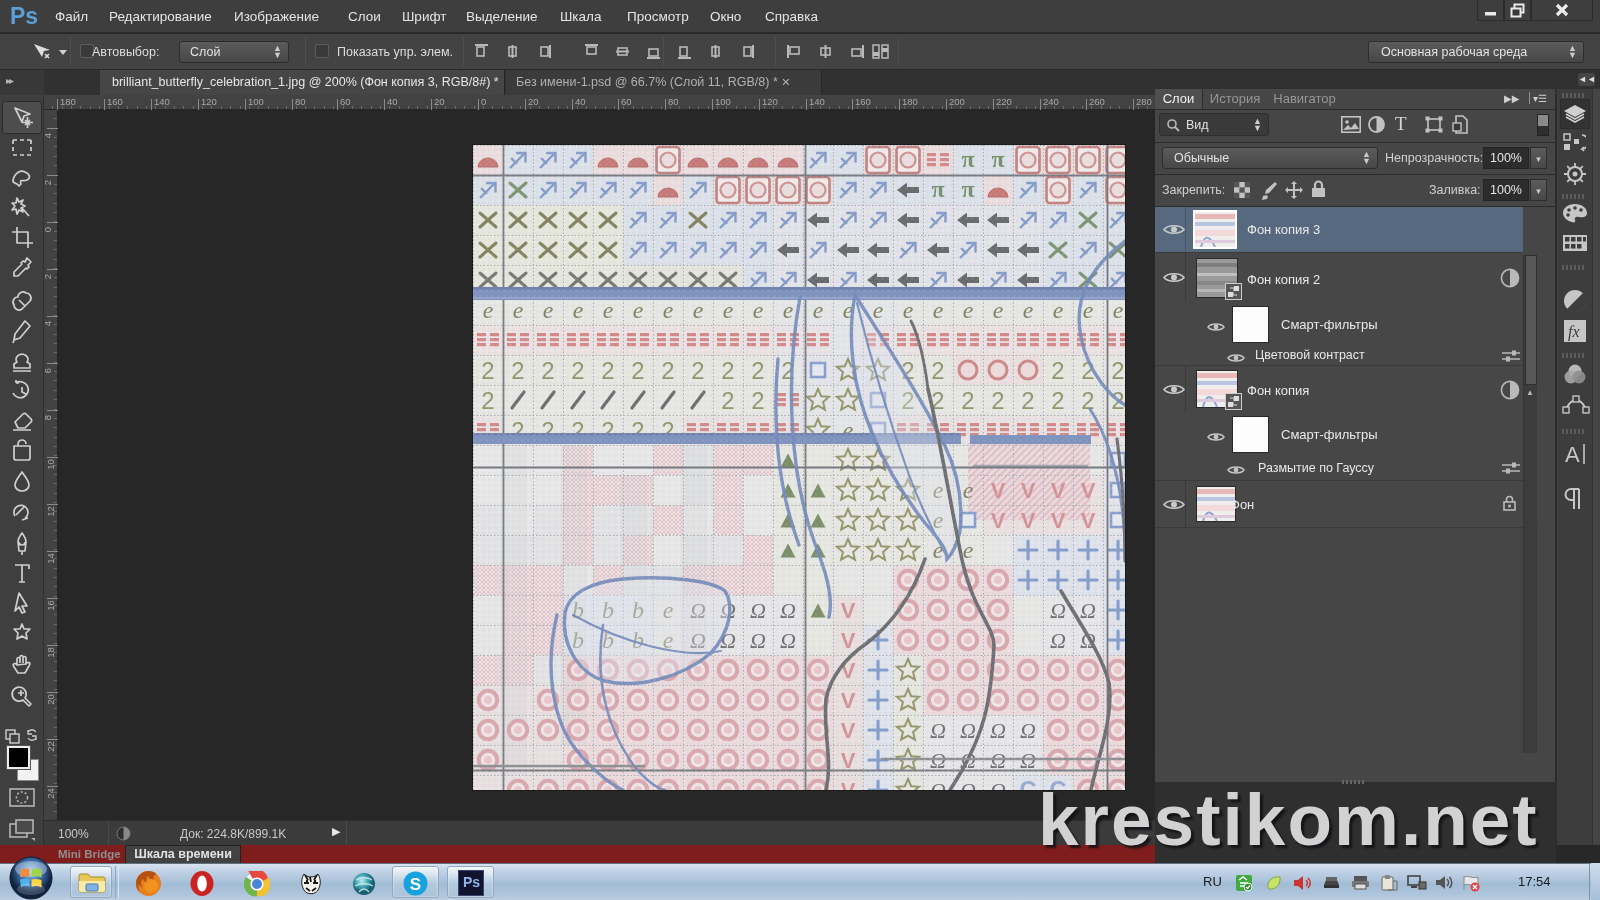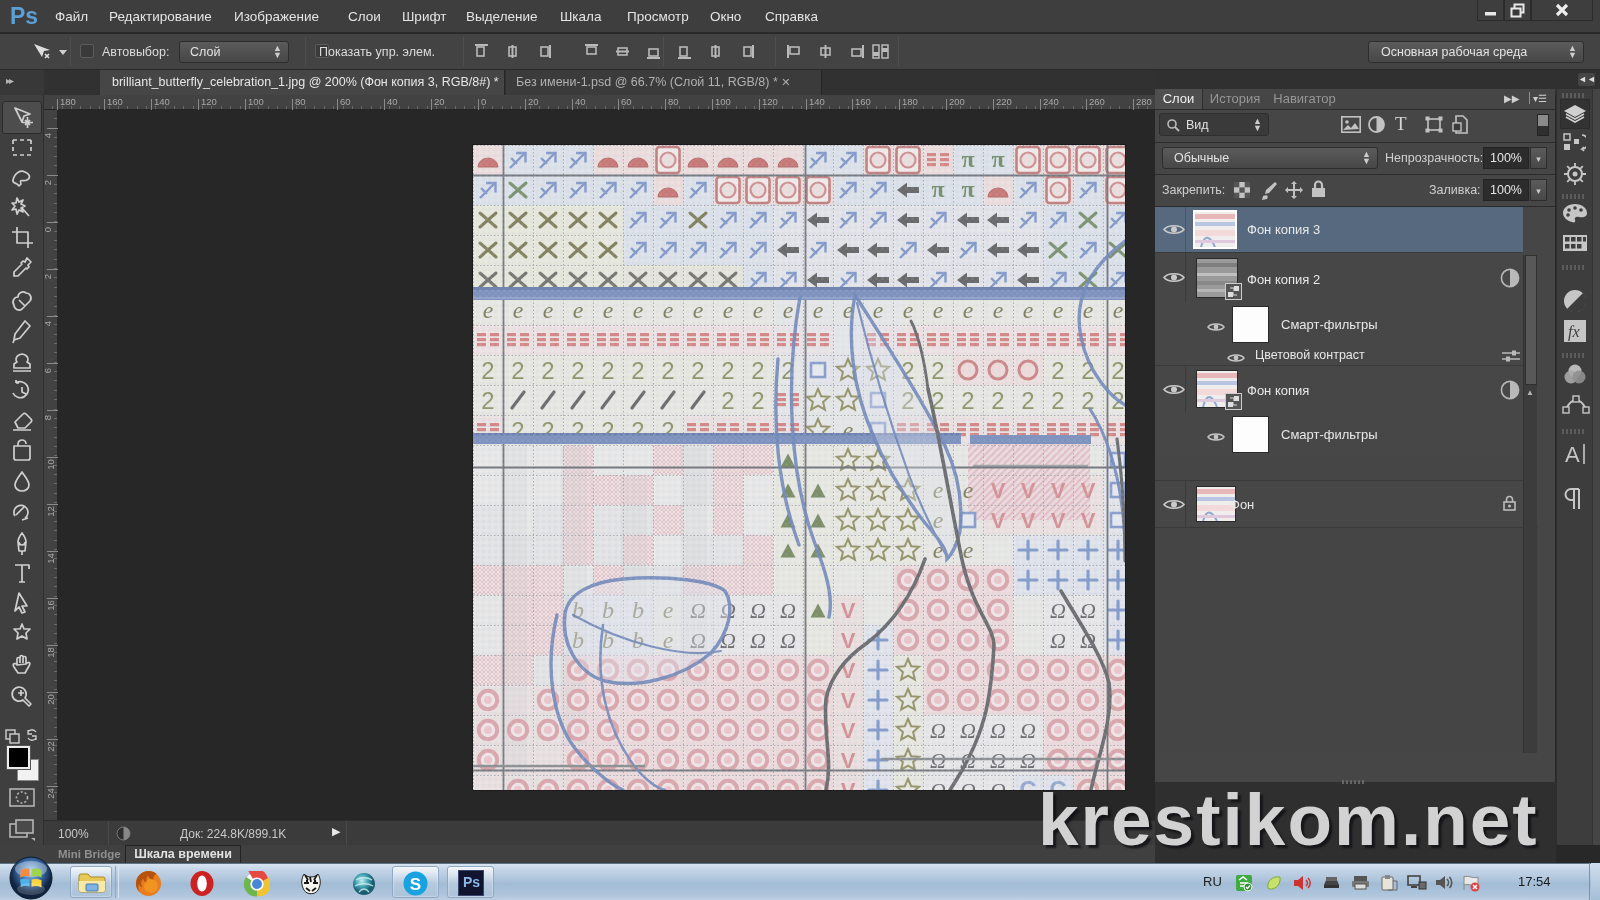--- a/index.html
+++ b/index.html
@@ -38,21 +38,21 @@
 #toolcol{left:0;top:70px;width:44px;height:775px;background:#3f3f3f;border-right:1px solid #2f2f2f;}
 #toolhead{left:0;top:70px;width:44px;height:25px;background:#383838;color:#b5b5b5;font-size:10px;
  line-height:22px;padding-left:6px;letter-spacing:-2px;}
 
 #well{left:58px;top:110px;width:1097px;height:710px;background:#272727;}
 #stitchwrap{left:473px;top:145px;width:652px;height:645px;box-shadow:0 0 0 1px #1c1c1c;}
 
 #statusbar{left:44px;top:820px;width:1111px;height:25px;background:#3b3b3b;border-top:1px solid #2d2d2d;
  color:#c8c8c8;font-size:12px;}
 
-#timeline{left:0;top:845px;width:1389px;height:18px;background:#404040;}
+#timeline{left:0;top:845px;width:1389px;height:18px;background:#7f1d1d;}
 
 #pband{left:1155px;top:70px;width:445px;height:19px;background:#303030;}
 #panel{left:1155px;top:89px;width:400px;height:693px;background:#464646;}
 .ptab{top:0px;height:20px;font-size:13px;line-height:20px;}
 .prow{left:0;width:400px;background:#464646;}
 .pctl{background:#3a3a3a;border:1px solid #2e2e2e;border-radius:3px;color:#e0e0e0;font-size:12.5px;}
 .plabel{font-size:12.5px;color:#cfcfcf;}
 .pval{background:#2c2c2c;border:1px solid #242424;color:#e6e6e6;font-size:12.5px;text-align:center;}
 .pdn{background:linear-gradient(#5b5b5b,#484848);border:1px solid #2d2d2d;color:#ccc;text-align:center;}
 .ltext{font-size:13px;color:#e8e8e8;}
@@ -100,25 +100,25 @@
         </svg></div>
     </div>
     <div id="optbar" class="abs"></div>
     <svg class="abs" style="left:28px;top:41px" width="40" height="22">
 <path d="M6,3 L14,16 L16,10 L22,9 Z" fill="#dedede"></path>
       <path d="M17,13 l4,4 M21,13 l-4,4" stroke="#dedede" stroke-width="1.6"></path>
 <path d="M31,9 l4,5 4,-5" fill="#cfcfcf"></path>
     </svg>
     <div class="osep abs" style="left:70px;top:37px"></div>
     <div class="chk abs" style="left:80px;top:44px"></div>
-    <div class="olabel abs" style="left:102px;top:45px">Автовыбор:</div>
+    <div class="olabel abs" style="left:92px;top:45px">Автовыбор:</div>
     <div class="drop abs" style="left:179px;top:41px;width:110px;height:22px;padding:3px 0 0 10px">Слой<span class="updn">▲<br>▼</span></div>
     <div class="osep abs" style="left:305px;top:37px"></div>
     <div class="chk abs" style="left:315px;top:44px"></div>
-    <div class="olabel abs" style="left:319px;top:45px">Показать упр. элем.</div>
+    <div class="olabel abs" style="left:337px;top:45px">Показать упр. элем.</div>
     <div class="osep abs" style="left:463px;top:37px"></div>
     <div class="abs" style="left:473px;top:43px"><svg width="17" height="17" viewBox="0 0 17 17">
         <rect x="4" y="4" width="7" height="9" fill="none" stroke="#b9b9b9" stroke-width="1.6"></rect>
         <path d="M2,2 H15" stroke="#b9b9b9" stroke-width="2"></path>
       </svg></div>
     <div class="abs" style="left:504px;top:43px"><svg width="17" height="17" viewBox="0 0 17 17">
         <rect x="5" y="4" width="7" height="9" fill="none" stroke="#b9b9b9" stroke-width="1.6"></rect>
         <path d="M8.5,2 V15" stroke="#b9b9b9" stroke-width="2"></path>
       </svg></div>
     <div class="abs" style="left:535px;top:43px"><svg width="17" height="17" viewBox="0 0 17 17">
@@ -1603,20 +1603,32 @@
           </svg></div>
       </div>
       <div class="abs" style="left:0;top:323px;width:368px;height:45px;background:#474747">
         <div class="abs" style="left:52px;top:17px"><svg width="18" height="12">
             <path d="M1,6 C4,2 14,2 17,6 C14,10 4,10 1,6 Z" fill="none" stroke="#c4c4c4" stroke-width="1.5"></path>
             <circle cx="9" cy="6" r="2.4" fill="#c4c4c4"></circle>
           </svg></div>
         <div class="abs" style="left:77px;top:4px;width:37px;height:37px;background:#fdfdfd;border:1px solid #2a2a2a"></div>
         <div class="ltext abs" style="left:126px;top:15px">Смарт-фильтры</div>
       </div>
+      <div class="abs" style="left:0;top:368px;width:368px;height:23px;background:#474747">
+        <div class="abs" style="left:72px;top:5px"><svg width="18" height="12">
+            <path d="M1,6 C4,2 14,2 17,6 C14,10 4,10 1,6 Z" fill="none" stroke="#c4c4c4" stroke-width="1.5"></path>
+            <circle cx="9" cy="6" r="2.4" fill="#c4c4c4"></circle>
+          </svg></div>
+        <div class="ltext abs" style="left:103px;top:4px;font-size:12.5px">Размытие по Гауссу</div>
+        <div class="abs" style="left:346px;top:4px"><svg width="20" height="14">
+            <path d="M1,4 H19 M1,10 H19" stroke="#b9b9b9" stroke-width="1.6"></path>
+            <rect x="11" y="1.5" width="4" height="5" fill="#b9b9b9"></rect>
+            <rect x="5" y="7.5" width="4" height="5" fill="#b9b9b9"></rect>
+          </svg></div>
+      </div>
       <div class="abs" style="left:0;top:391px;width:368px;height:47px;background:#474747;border-top:1px solid #3a3a3a">
         <div class="abs" style="left:8px;top:16px"><svg width="22" height="15">
             <path d="M1,7.5 C5,2.5 17,2.5 21,7.5 C17,12.5 5,12.5 1,7.5 Z" fill="none" stroke="#c9c9c9" stroke-width="1.7"></path>
             <circle cx="11" cy="7.5" r="3" fill="#c9c9c9"></circle>
           </svg></div>
         <div class="abs" style="left:30px;top:0px;width:1px;height:47px;background:#3a3a3a"></div>
         <div class="abs" style="left:41px;top:5px;width:40px;height:36px;border:1px solid #2a2a2a"><svg width="38" height="34">
             <rect width="38" height="34" fill="#f0eded"></rect>
             <rect y="2" width="38" height="5" fill="#e8b7b7"></rect>
             <rect y="10" width="38" height="4" fill="#b8c6e2"></rect>

